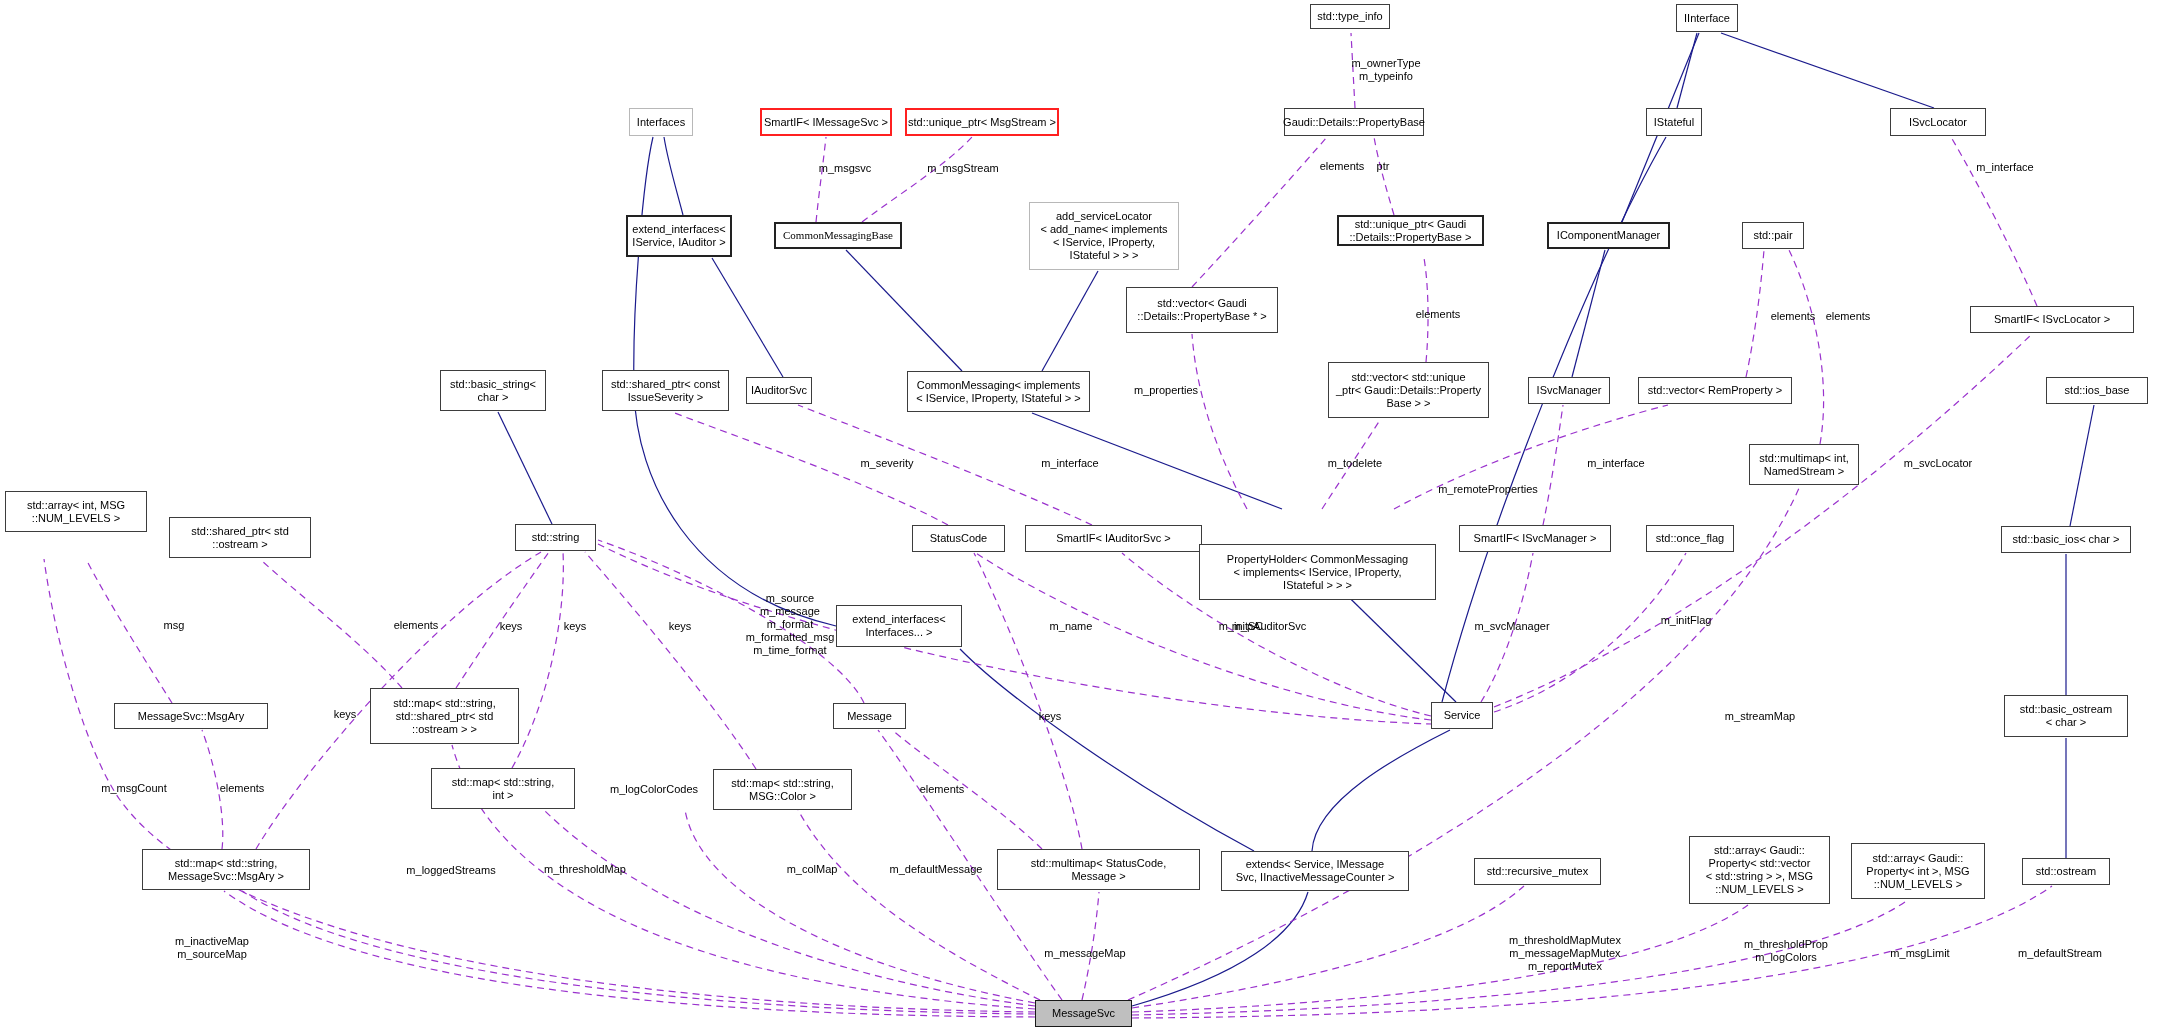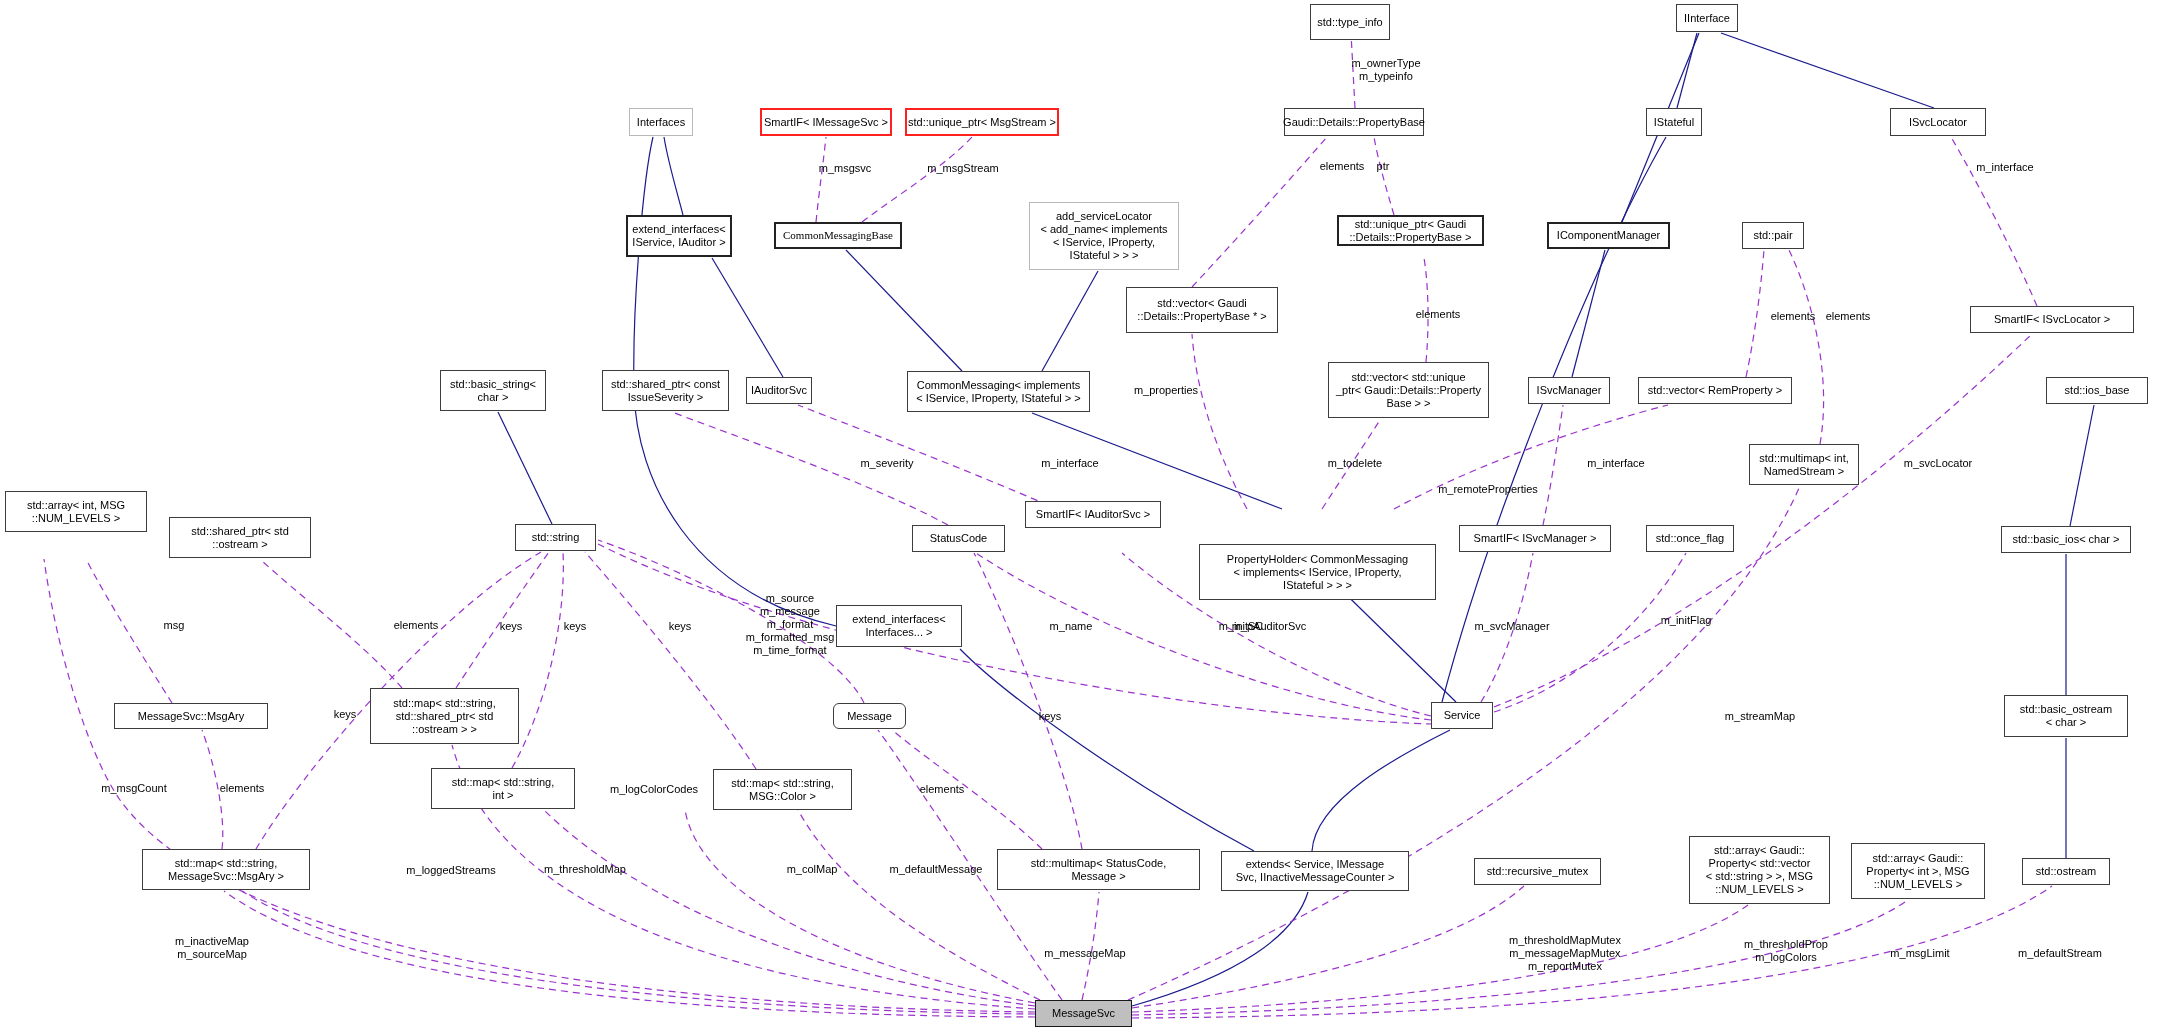--- a/index.html
+++ b/index.html
@@ -106,21 +106,21 @@
         <path d="M 1062 1000 C 1012 930 925 795 878 730" class="dashed" marker-end="url(#ah-dashed)"></path>
         <path d="M 1082 1000 C 1090 965 1096 928 1099 892" class="dashed" marker-end="url(#ah-dashed)"></path>
         <path d="M 1132 1008 C 1310 982 1462 942 1524 886" class="dashed" marker-end="url(#ah-dashed)"></path>
         <path d="M 1132 1012 C 1420 1002 1660 968 1748 905" class="dashed" marker-end="url(#ah-dashed)"></path>
         <path d="M 1132 1015 C 1470 1008 1800 975 1908 900" class="dashed" marker-end="url(#ah-dashed)"></path>
         <path d="M 1132 1018 C 1520 1016 1910 985 2052 886" class="dashed" marker-end="url(#ah-dashed)"></path>
         <path d="M 1128 1000 C 1420 870 1710 690 1800 486" class="dashed" marker-end="url(#ah-dashed)"></path>
       </g>
   </svg>
   <div>
-      <div class="node normal" style="left: 1310px; top: 4px; width: 80px; height: 36px;">std::type_info</div>
+      <div class="node normal" style="left: 1310px; top: 4px; width: 80px; height: 25px;">std::type_info</div>
       <div class="node normal" style="left: 1676px; top: 4px; width: 62px; height: 28px;">IInterface</div>
       <div class="node light" style="left: 629px; top: 108px; width: 64px; height: 28px;">Interfaces</div>
       <div class="node red" style="left: 760px; top: 108px; width: 132px; height: 28px;">SmartIF&lt; IMessageSvc &gt;</div>
       <div class="node red" style="left: 905px; top: 108px; width: 154px; height: 28px;">std::unique_ptr&lt; MsgStream &gt;</div>
       <div class="node normal" style="left: 1284px; top: 108px; width: 140px; height: 28px;">Gaudi::Details::PropertyBase</div>
       <div class="node normal" style="left: 1646px; top: 108px; width: 56px; height: 28px;">IStateful</div>
       <div class="node normal" style="left: 1890px; top: 108px; width: 96px; height: 28px;">ISvcLocator</div>
       <div class="node bold" style="left: 626px; top: 215px; width: 106px; height: 42px;">extend_interfaces&lt;
 IService, IAuditor &gt;</div>
       <div class="node bold" style="left: 774px; top: 222px; width: 128px; height: 27px; font-family: Liberation Serif, serif;">CommonMessagingBase</div>
@@ -153,34 +153,34 @@
       <div class="node normal" style="left: 2001px; top: 526px; width: 130px; height: 27px;">std::basic_ios&lt; char &gt;</div>
       <div class="node normal" style="left: 2004px; top: 695px; width: 124px; height: 42px;">std::basic_ostream
 &lt; char &gt;</div>
       <div class="node normal" style="left: 2022px; top: 858px; width: 88px; height: 27px;">std::ostream</div>
       <div class="node normal" style="left: 5px; top: 491px; width: 142px; height: 41px;">std::array&lt; int, MSG
 ::NUM_LEVELS &gt;</div>
       <div class="node normal" style="left: 169px; top: 517px; width: 142px; height: 41px;">std::shared_ptr&lt; std
 ::ostream &gt;</div>
       <div class="node normal" style="left: 515px; top: 524px; width: 81px; height: 27px;">std::string</div>
       <div class="node normal" style="left: 912px; top: 525px; width: 93px; height: 27px;">StatusCode</div>
-      <div class="node normal" style="left: 1025px; top: 501px; width: 136px; height: 27px;">SmartIF&lt; IAuditorSvc &gt;</div>
+      <div class="node normal" style="left: 1025px; top: 525px; width: 177px; height: 27px;">SmartIF&lt; IAuditorSvc &gt;</div>
       <div class="node normal" style="left: 1199px; top: 509px; width: 237px; height: 56px; margin-top: 35px;">PropertyHolder&lt; CommonMessaging
 &lt; implements&lt; IService, IProperty,
 IStateful &gt; &gt; &gt;</div>
       <div class="node normal" style="left: 1459px; top: 525px; width: 152px; height: 27px;">SmartIF&lt; ISvcManager &gt;</div>
       <div class="node normal" style="left: 1646px; top: 525px; width: 88px; height: 27px;">std::once_flag</div>
       <div class="node normal" style="left: 836px; top: 605px; width: 126px; height: 42px;">extend_interfaces&lt;
 Interfaces... &gt;</div>
       <div class="node normal" style="left: 1431px; top: 702px; width: 62px; height: 27px;">Service</div>
       <div class="node normal" style="left: 114px; top: 703px; width: 154px; height: 26px;">MessageSvc::MsgAry</div>
       <div class="node normal" style="left: 370px; top: 688px; width: 149px; height: 56px;">std::map&lt; std::string,
 std::shared_ptr&lt; std
 ::ostream &gt; &gt;</div>
-      <div class="node normal" style="left: 833px; top: 703px; width: 73px; height: 26px; border-radius: 6px;">Message</div>
+      <div class="node normal" style="left: 833px; top: 703px; width: 73px; height: 26px;">Message</div>
       <div class="node normal" style="left: 431px; top: 768px; width: 144px; height: 41px;">std::map&lt; std::string,
 int &gt;</div>
       <div class="node normal" style="left: 713px; top: 769px; width: 139px; height: 41px;">std::map&lt; std::string,
 MSG::Color &gt;</div>
       <div class="node normal" style="left: 142px; top: 849px; width: 168px; height: 41px;">std::map&lt; std::string,
 MessageSvc::MsgAry &gt;</div>
       <div class="node normal" style="left: 997px; top: 849px; width: 203px; height: 41px;">std::multimap&lt; StatusCode,
 Message &gt;</div>
       <div class="node normal" style="left: 1221px; top: 851px; width: 188px; height: 40px;">extends&lt; Service, IMessage
 Svc, IInactiveMessageCounter &gt;</div>

